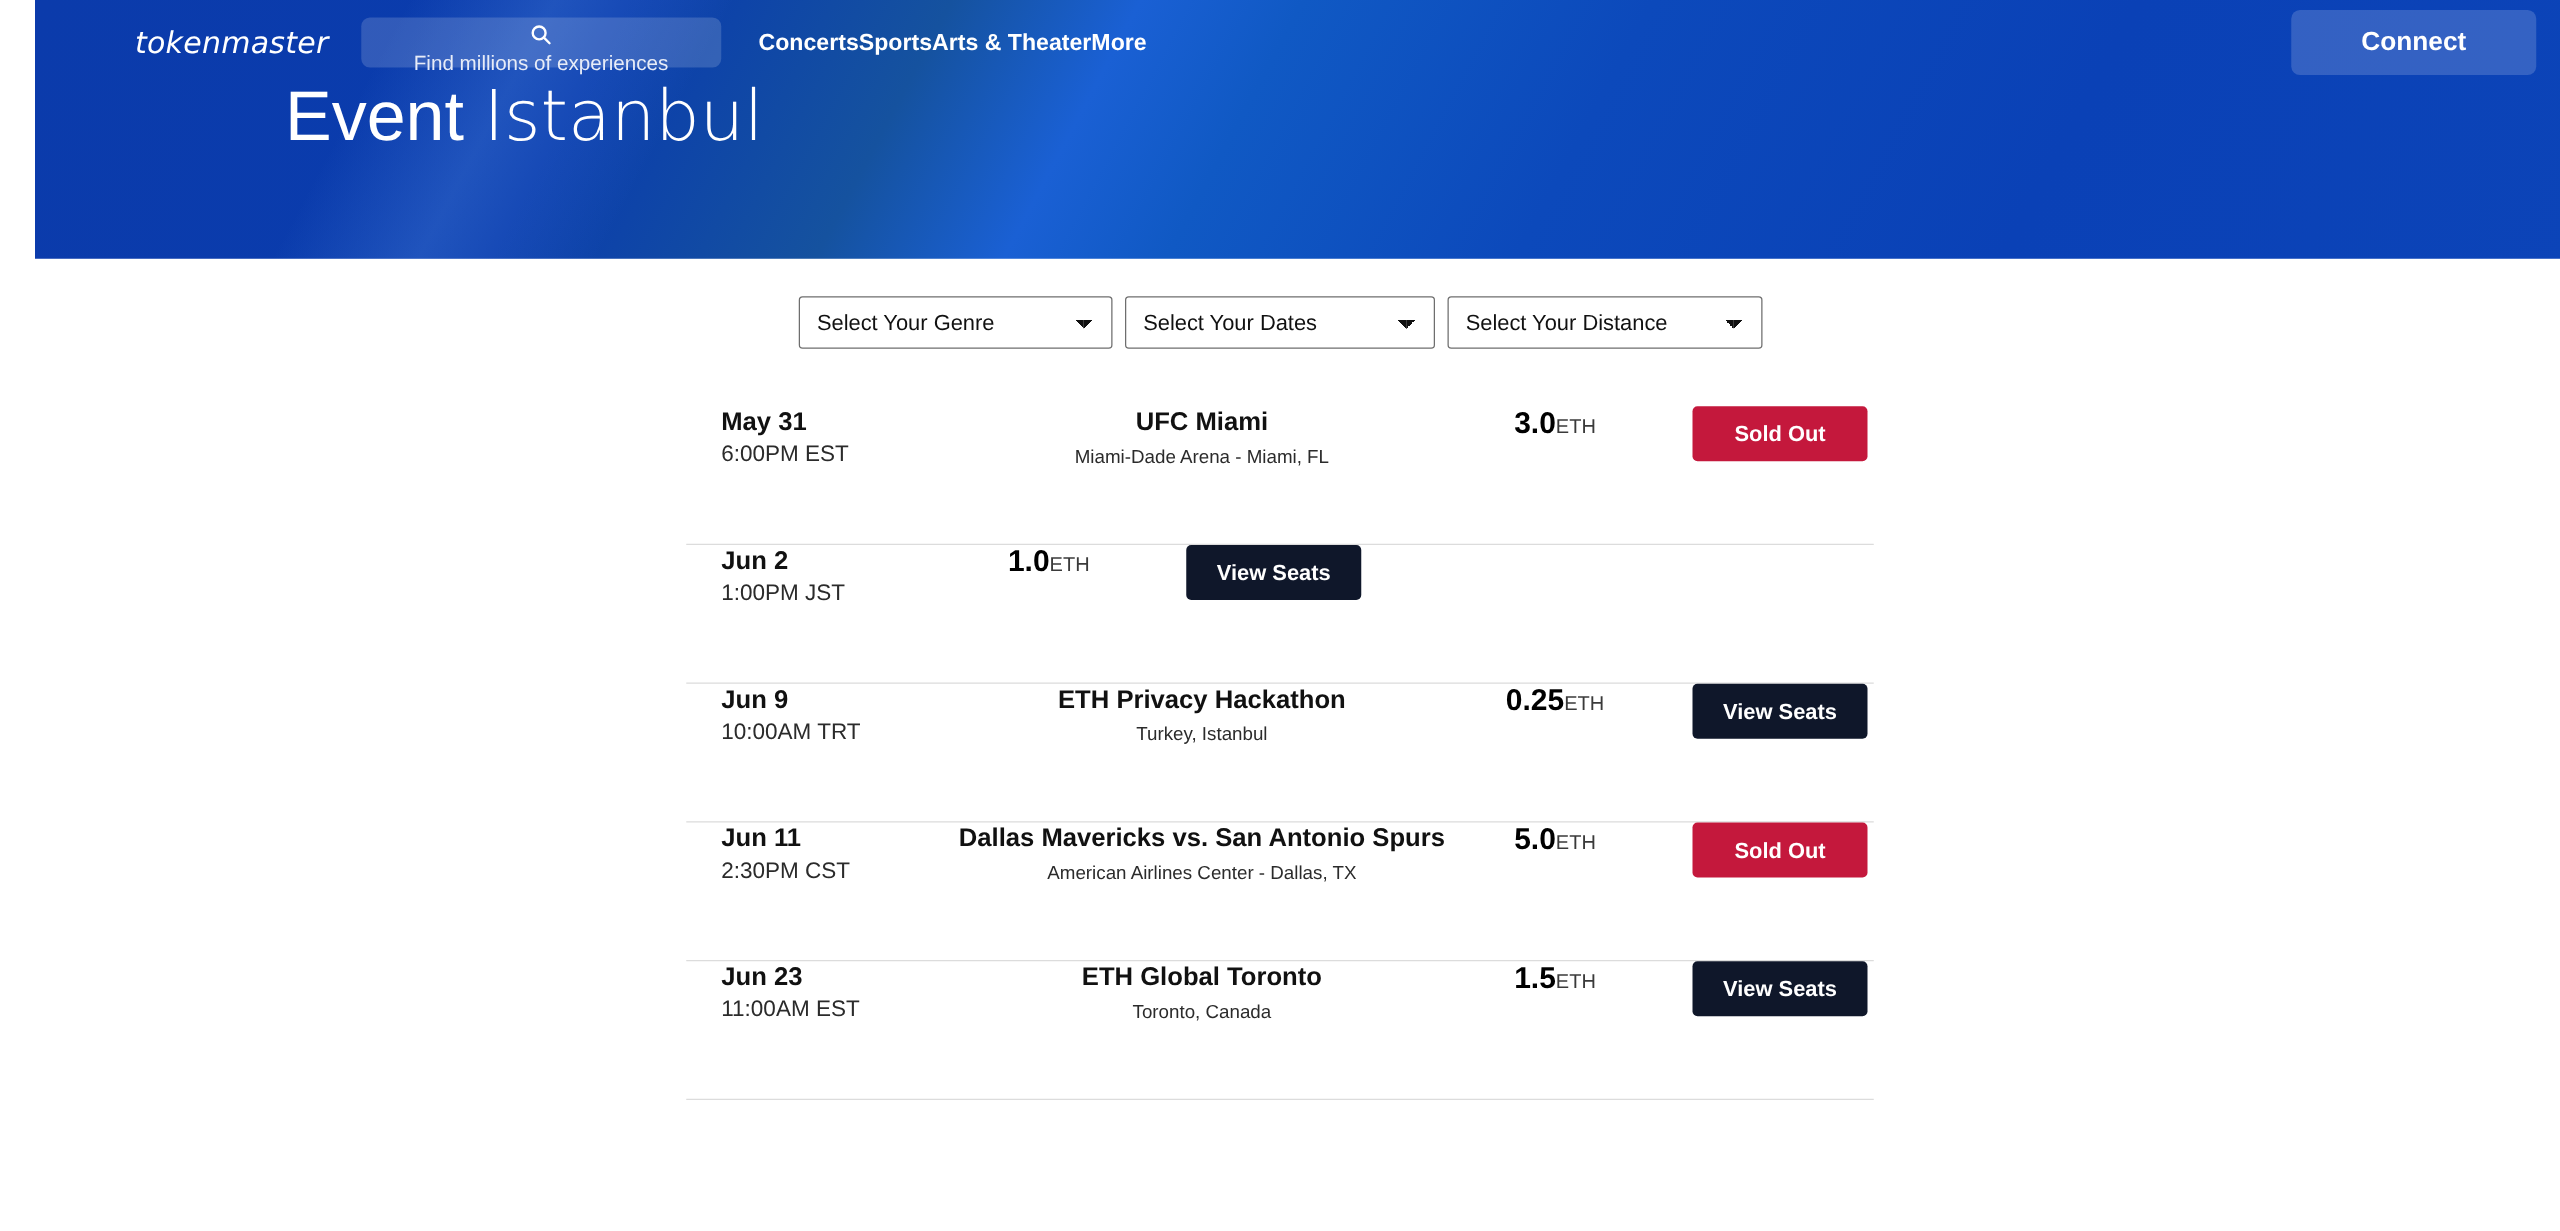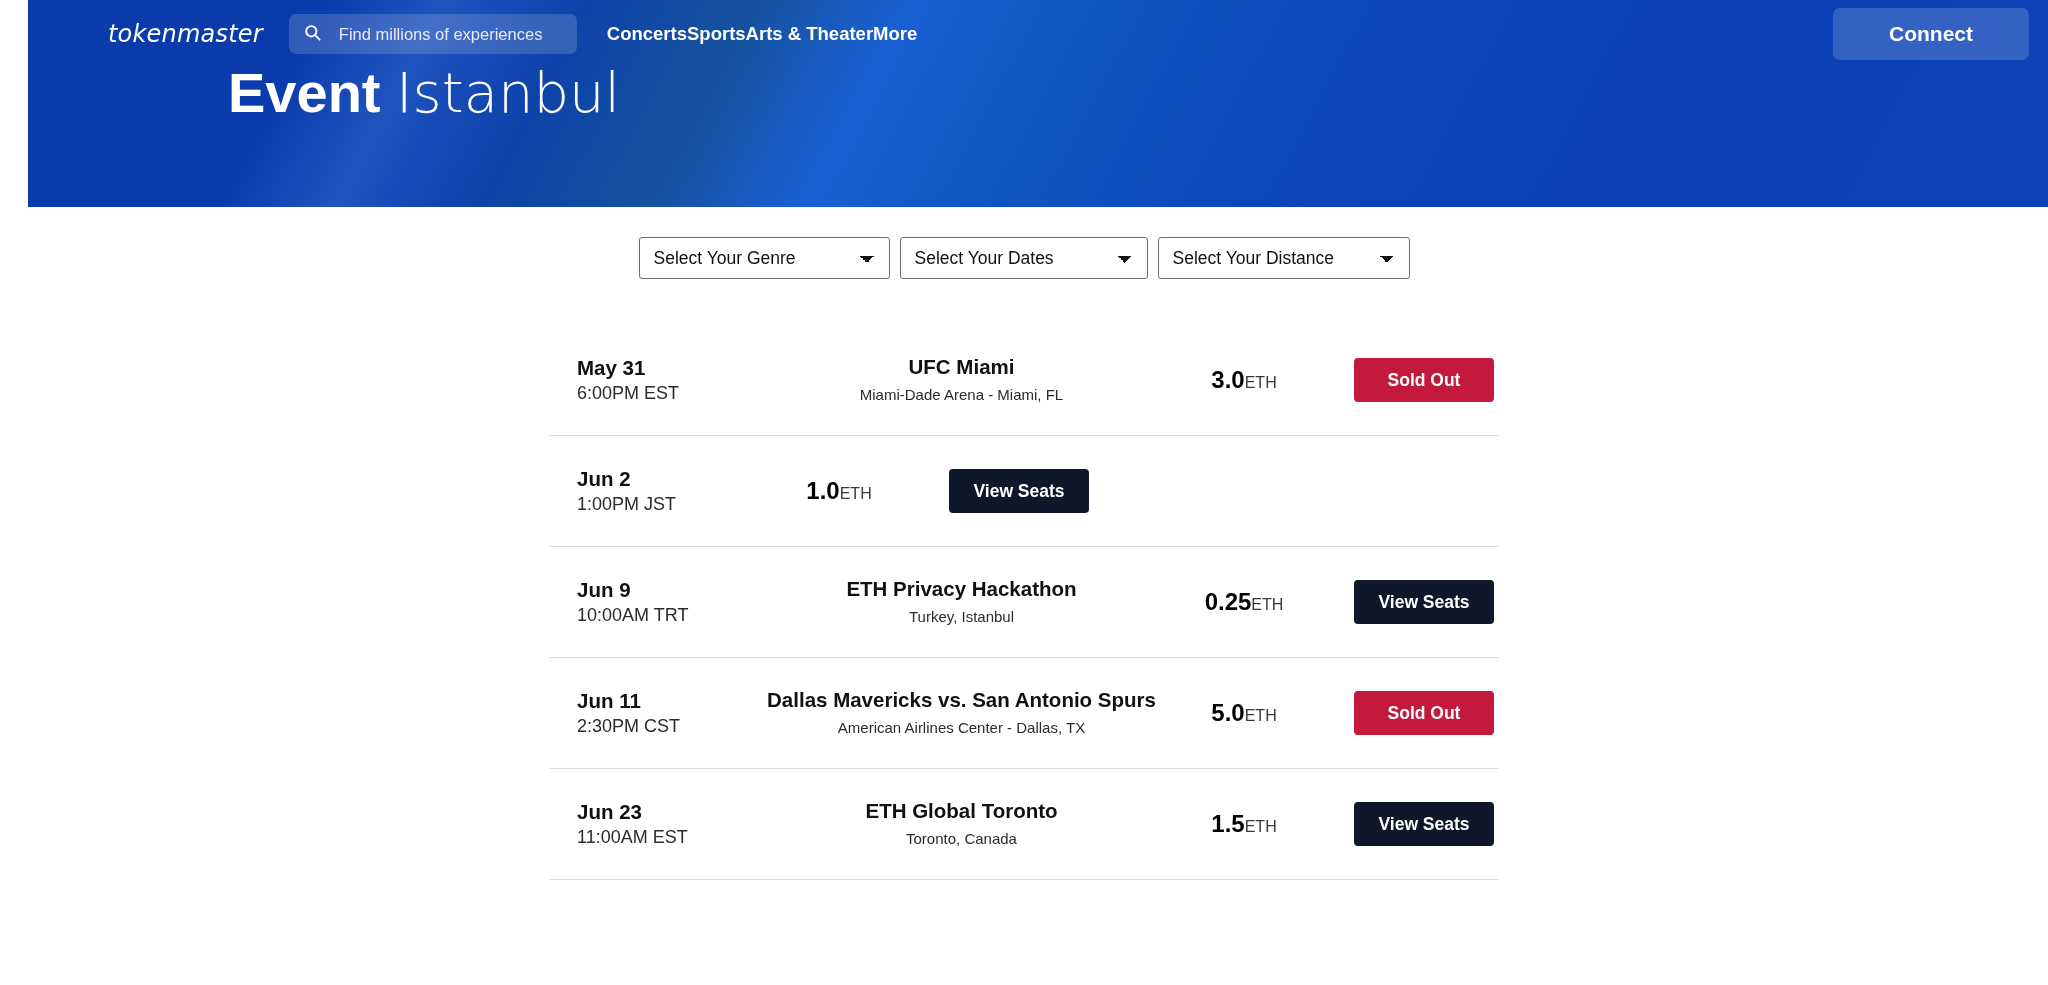--- a/index.html
+++ b/index.html
@@ -54,27 +54,28 @@
     font-size: 24px;
     font-weight: 400;
     color: #ffffff;
     letter-spacing: 0.2px;
     white-space: nowrap;
   }
 
   .search-box {
     display: flex;
     align-items: center;
-    gap: 17px;
+    gap: 0;
     margin-left: 26px;
     width: 288px;
     height: 40px;
     border-radius: 7px;
     background: rgba(255,255,255,0.16);
     padding: 4px 14px;
+    flex-direction: column;
   }
   .search-icon { flex: 0 0 auto; display: block; }
   .search-placeholder {
     font-size: 16.5px;
     color: #e7ecf8;
     white-space: nowrap;
   }
 
   .nav-links {
     display: flex;
@@ -108,21 +109,21 @@
   .hero-title {
     position: absolute;
     left: 200px;
     top: 62px;
     font-size: 56px;
     line-height: 1.1;
     color: #ffffff;
     white-space: nowrap;
     z-index: 2;
   }
-  .hero-title .t-bold { font-weight: 700; }
+  .hero-title .t-bold { font-weight: 400; }
   .hero-title .t-light { font-weight: 300; font-family: "DejaVu Sans", sans-serif; }
 
   
   .filters {
     display: flex;
     justify-content: center;
     gap: 10px;
     margin-top: 30px;
   }
   .filter-select {
@@ -150,21 +151,21 @@
   #sel-dates { width: 248px; }
   #sel-distance { width: 252px; }
 
   
   .event-list {
     width: 950px;
     margin: 46px auto 0 auto;
   }
   .event-row {
     display: flex;
-    align-items: center;
+    align-items: flex-start;
     height: 111px;
     border-bottom: 1px solid #dcdcdc;
   }
   .col-date {
     width: 210px;
     padding-left: 28px;
     text-align: left;
   }
   .date-main {
     font-size: 20.5px;

